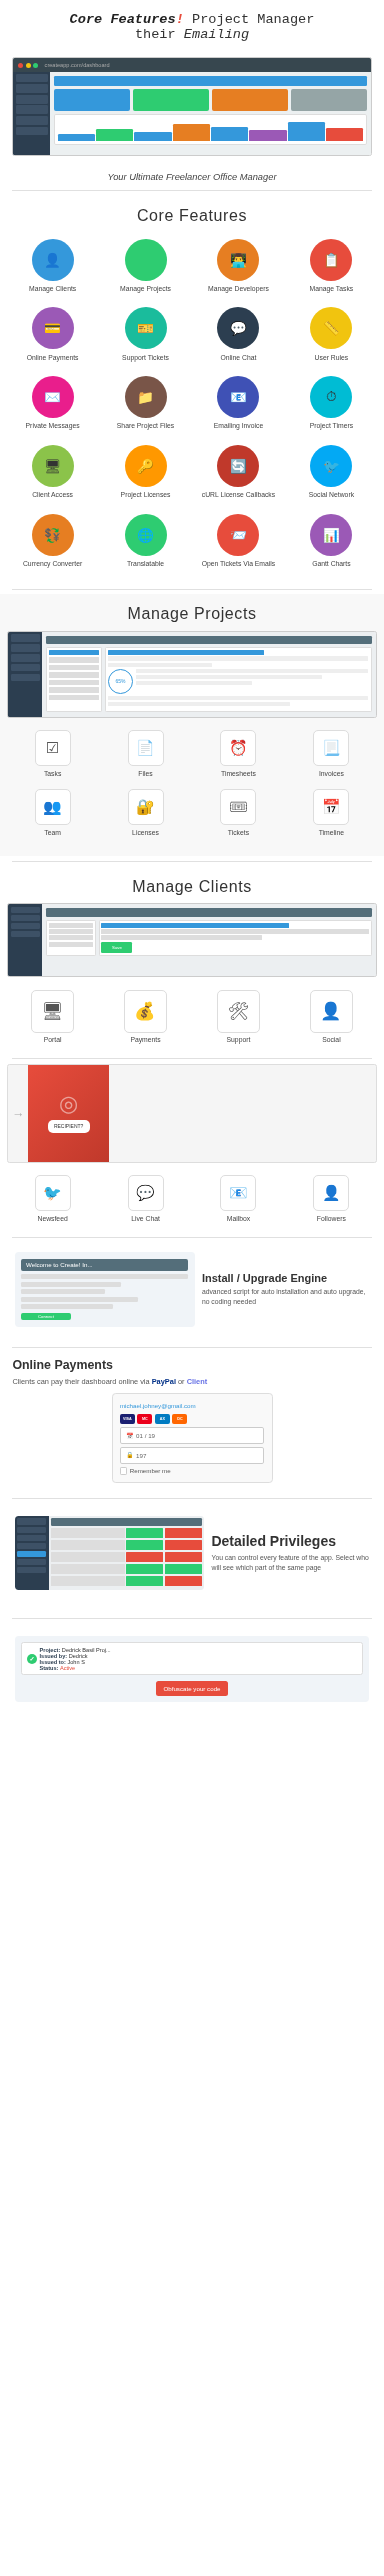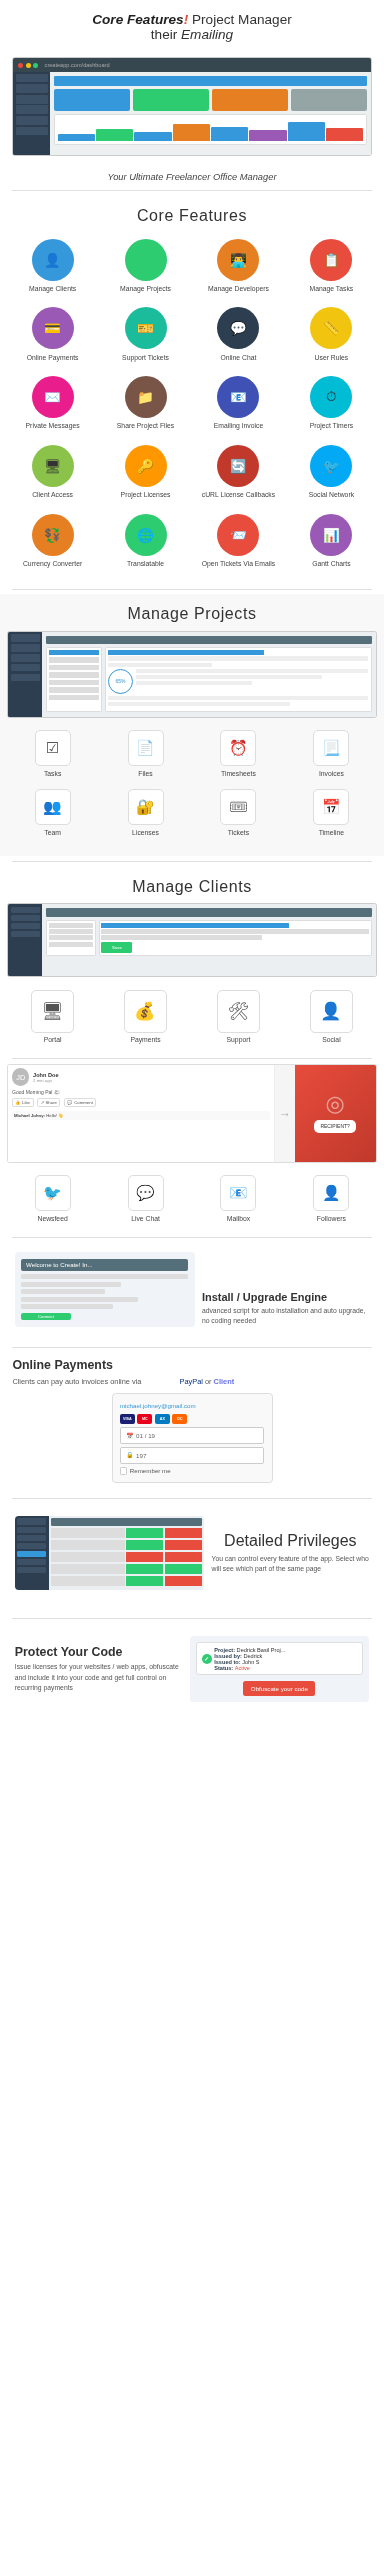--- a/index.html
+++ b/index.html
@@ -8,20 +8,21 @@
       font-family: Arial, sans-serif;
       background: #fff;
       color: #333;
     }
 
     
     .header {
       background: #fff;
       padding: 12.4px 6.2px 6.2px;
       text-align: center;
+      font-family: Liberation Mono, monospace;
     }
     .header-title {
       font-size: 13.6px;
       color: #333;
       margin-bottom: 2.5px;
     }
     .header-title span.create {
       font-weight: 900;
       font-style: italic;
       color: #222;
@@ -361,21 +362,21 @@
     .social-sub {
       display: grid;
       grid-template-columns: repeat(4, 1fr);
       gap: 2.5px;
       padding: 0 7.4px 5px;
     }
 
     
     .install-section {
       display: flex;
-      align-items: flex-end;
+      align-items: center;
       margin: 0 7.4px 10px;
       gap: 7.4px;
     }
     .install-left {
       flex: 1;
       background: #f0f4f8;
       border-radius: 3.7px;
       padding: 6.2px;
       min-height: 62px;
     }
@@ -421,21 +422,21 @@
       font-weight: bold;
       color: #333;
       margin-bottom: 3.7px;
     }
     .payments-desc {
       font-size: 7.4px;
       color: #555;
       line-height: 1.5;
       margin-bottom: 6.2px;
     }
-    .payments-desc .paypal { font-weight: normal; color: #003087; margin-left: 36px; }
+    .payments-desc .paypal { font-weight: bold; color: #003087; }
     .payments-desc .stripe { font-weight: bold; color: #6772e5; }
     .payment-form {
       background: #f9f9f9;
       border: 0.6px solid #ddd;
       border-radius: 3.7px;
       padding: 7.4px;
       max-width: 161px;
       margin: 0 auto;
     }
     .payment-email {
@@ -534,25 +535,24 @@
     .priv-cell.green { background: #2ecc71; }
     .priv-cell.red { background: #e74c3c; }
     .privileges-right {
       flex: 1;
       display: flex;
       flex-direction: column;
       justify-content: center;
       padding: 5px 0;
     }
     .privileges-title {
-      font-size: 16px;
-      font-weight: normal;
+      font-size: 14px;
+      font-weight: bold;
       color: #333;
       margin-bottom: 3.7px;
-      text-align: center;
     }
     .privileges-desc {
       font-size: 6.8px;
       color: #555;
       line-height: 1.5;
     }
 
     
     .protect-section {
       display: flex;
@@ -935,39 +935,20 @@
     <div class="sub-label">Social</div>
   </div>
     </div>
 </div>
 
 <div class="divider"></div>
 
 <div>
 
   <div class="social-screenshot">
-    <div class="social-left">
-      <div class="social-profile">
-        <div class="social-avatar">JD</div>
-        <div>
-          <div class="social-name">John Doe</div>
-          <div style="font-size:4.3px;color:#999">2 min ago</div>
-        </div>
-      </div>
-      <div class="social-post">Good Morning Pal 🌤</div>
-      <div class="social-actions">
-        <div class="social-action-btn">👍 Like</div>
-        <div class="social-action-btn">↗ Share</div>
-        <div class="social-action-btn">💬 Comment</div>
-      </div>
-      <div class="social-reply">
-        <span style="font-weight:bold">Michael Johny: </span>
-        <span>Hello! 👋</span>
-      </div>
-    </div>
     <div style="display:flex;align-items:center;padding:0 3.7px">
       <span style="font-size:12.4px;color:#aaa">→</span>
     </div>
     <div class="social-right">
       <div style="font-size:22px;color:rgba(255,255,255,0.5)">◎</div>
       <div class="social-chat-bubble">
         <span>RECIPIENT?</span>
       </div>
     </div>
   </div>
@@ -1014,21 +995,21 @@
       <div class="install-desc">advanced script for auto installation and auto upgrade, no coding needed</div>
     </div>
   </div>
 </div>
 
 <div class="divider"></div>
 
 <div class="payments-section">
   <div class="payments-title">Online Payments</div>
   <div class="payments-desc">
-    <span>Clients can pay auto invoices online via</span>
+    <span>Clients can pay their dashboard online via</span>
     <span class="paypal">PayPal</span>
     <span> or </span>
     <span class="stripe">Client</span>
   </div>
 
   <div class="payment-form">
     <div class="payment-email">michael.johney@gmail.com</div>
     <div class="payment-cards">
       <div class="payment-card card-visa">VISA</div>
       <div class="payment-card card-mc">MC</div>
@@ -1099,24 +1080,20 @@
       <div class="privileges-title">Detailed Privileges</div>
       <div class="privileges-desc">You can control every feature of the app. Select who will see which part of the same page</div>
     </div>
   </div>
 </div>
 
 <div class="divider"></div>
 
 <div style="padding:5px 7.4px 12.4px">
   <div class="protect-section">
-    <div class="protect-left">
-      <div class="protect-title">Protect Your Code</div>
-      <div class="protect-desc">Issue licenses for your websites / web apps, obfuscate and include it into your code and get full control on recurring payments</div>
-    </div>
     <div class="protect-right">
       <div class="license-card">
         <div class="license-check">✓</div>
         <div class="license-text">
           <div><span class="label">Project: </span><span>Dedrick Basil Proj...</span></div>
           <div><span class="label">Issued by: </span><span>Dedrick</span></div>
           <div><span class="label">Issued to: </span><span>John S</span></div>
           <div><span class="label">Status: </span><span class="value">Active</span></div>
         </div>
       </div>

